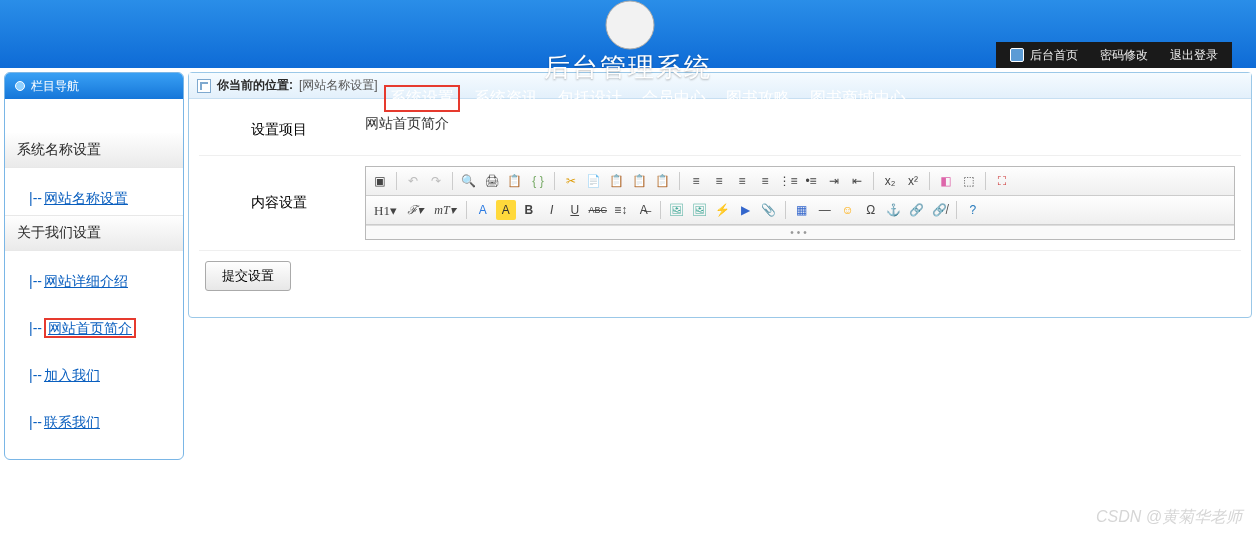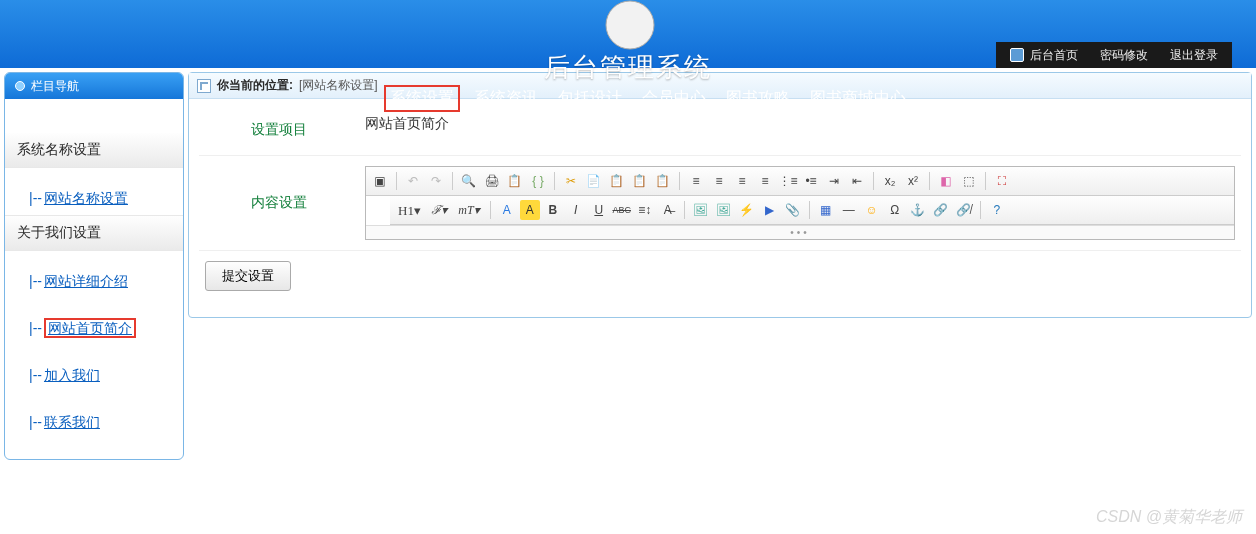--- a/index.html
+++ b/index.html
@@ -35,21 +35,21 @@
   
   .main { flex:1; border:1px solid #9bc8e8; border-radius:4px; }
   .crumb { height:26px; background:linear-gradient(to bottom,#f5fbff,#e3f0fb); border-bottom:1px solid #c7dff2; display:flex; align-items:center; padding-left:8px; font-size:12px; gap:6px; color:#2a2a2a; }
   .crumb .ic { width:14px; height:14px; display:inline-block; border:1px solid #7fa9cf; background:#fff; position:relative; }
   .crumb .ic::before { content:""; position:absolute; inset:2px; border-left:2px solid #7fa9cf; border-top:2px solid #7fa9cf; }
   .crumb strong { font-weight:bold; }
   .crumb .loc { color:#555; }
 
   .form-area { padding:6px 10px 16px 10px; }
   .row { display:flex; border-bottom:1px solid #efefef; }
-  .row .lbl { width:160px; padding:16px 10px; text-align:center; font-size:14px; color:#15803d; }
+  .row .lbl { width:160px; padding:16px 10px; text-align:center; font-size:14px; color:#000000; }
   .row .val { flex:1; padding:10px 6px; font-size:14px; }
   .row.tall .lbl { display:flex; align-items:center; justify-content:center; }
 
   
   .editor { border:1px solid #b9b9b9; background:#fff; }
   .toolbar { background:linear-gradient(to bottom,#fefefe,#efefef); border-bottom:1px solid #ccc; padding:4px; display:flex; flex-wrap:wrap; gap:3px; align-items:center; }
   .tbtn { width:20px; height:20px; display:inline-flex; align-items:center; justify-content:center; font-size:12px; color:#444; cursor:pointer; border-radius:2px; font-family: Arial, sans-serif; line-height:1; }
   .tbtn.disabled { color:#bbb; cursor:default; }
   .tbtn.wide { width:auto; padding:0 4px; font-family:"Times New Roman",serif; font-style:italic; }
   .tbtn.h1 { font-size:13px; font-style:normal; }
@@ -150,21 +150,21 @@
                 <span class="tbtn">⇤</span>
                 <span class="sep"></span>
                 <span class="tbtn">x₂</span>
                 <span class="tbtn">x²</span>
                 <span class="sep"></span>
                 <span class="tbtn" style="color: rgb(221, 102, 170);">◧</span>
                 <span class="tbtn">⬚</span>
                 <span class="sep"></span>
                 <span class="tbtn" style="color: rgb(204, 51, 51);">⛶</span>
               </div>
-            <div class="toolbar" id="tb2" style="border-top:none;margin-left:24px;">
+            <div class="toolbar" id="tb2" style="border-top:none;">
                 <span class="tbtn wide h1">H1▾</span>
                 <span class="tbtn wide">ℱ▾</span>
                 <span class="tbtn wide">тT▾</span>
                 <span class="sep"></span>
                 <span class="tbtn blue-a">A</span>
                 <span class="tbtn yellow">A</span>
                 <span class="tbtn" style="font-weight: bold;">B</span>
                 <span class="tbtn" style="font-style: italic;">I</span>
                 <span class="tbtn" style="text-decoration: underline;">U</span>
                 <span class="tbtn" style="text-decoration: line-through; font-size: 9px;">ABC</span>

